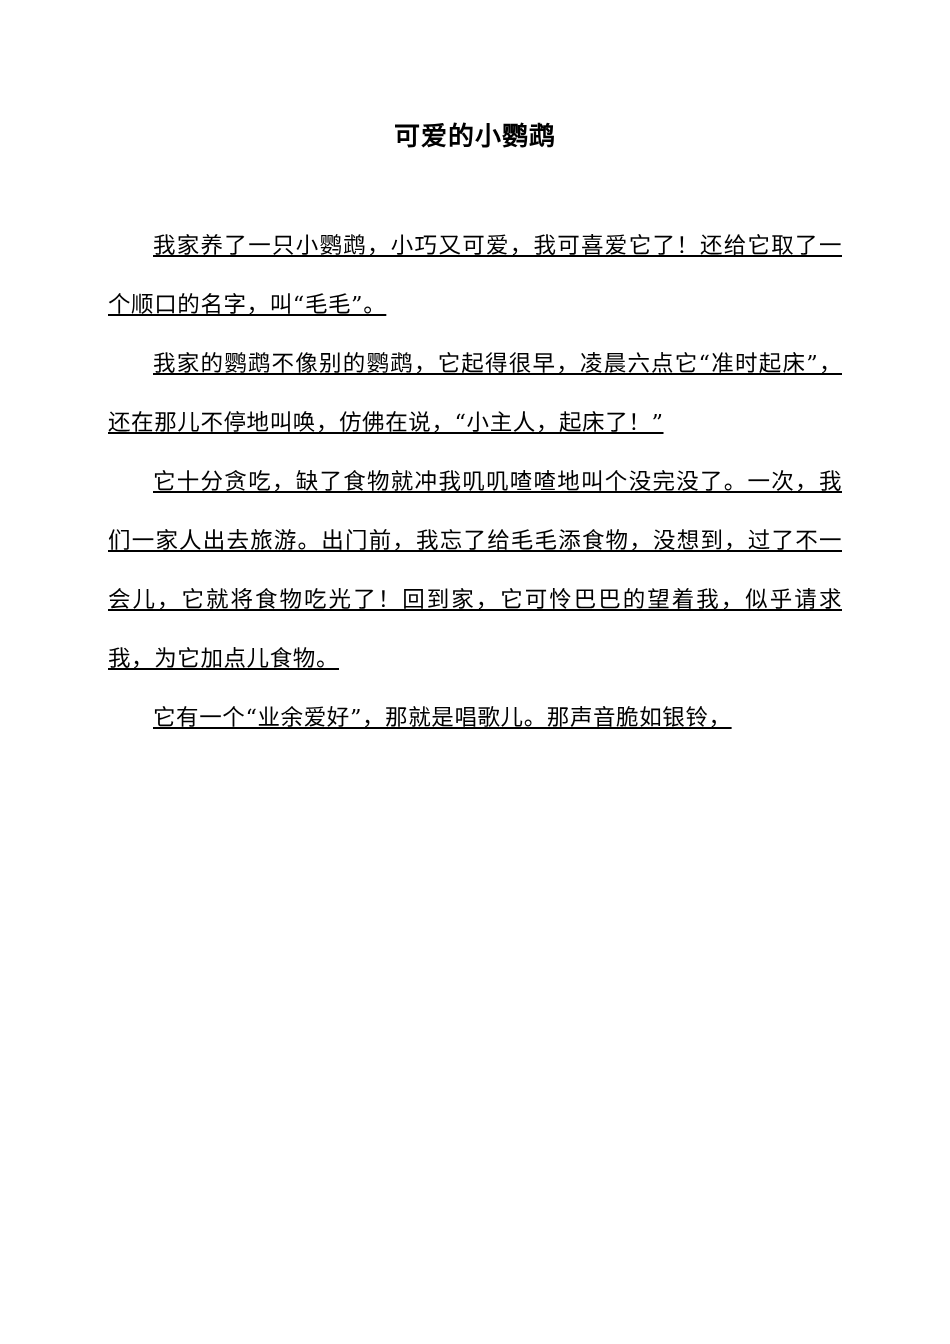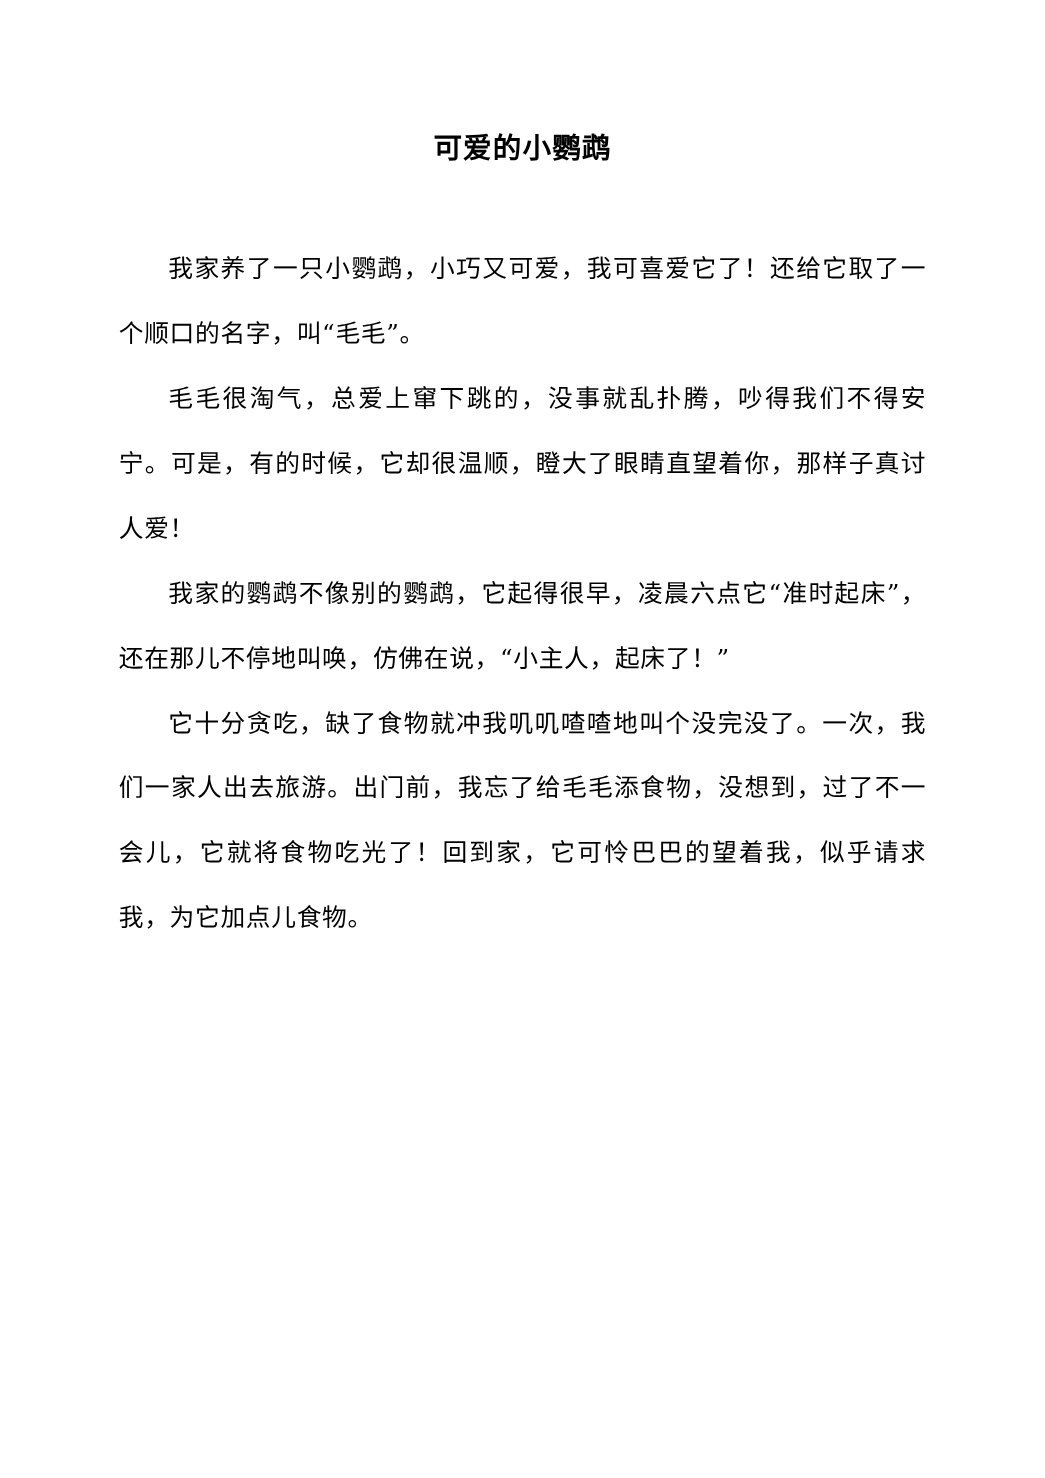--- a/index.html
+++ b/index.html
@@ -30,33 +30,34 @@
     line-height: 1.4;
     margin: 0 0 62px 0;
     font-family: "DejaVu Sans", "Liberation Sans", sans-serif;
   }
   .body-text {
     font-size: 22.5px;
     line-height: 2.62;
     text-align: justify;
     text-justify: inter-ideograph;
     letter-spacing: 0.6px;
+    text-decoration: underline;
   }
   .para {
     margin: 0;
     text-indent: 2em;
   }
 </style>
 </head>
 <body>
 
 <div class="page">
 
   <h1 class="doc-title">可爱的小鹦鹉</h1>
 
   <div class="body-text">
     <p class="para">我家养了一只小鹦鹉，小巧又可爱，我可喜爱它了！还给它取了一个顺口的名字，叫“毛毛”。</p>
-    <p class="para">毛毛很淘气，总爱上窜下跳的，没事就乱扑腾，吵得我们不得安宁。可是，有的时候，它却很温顺，瞪大了眼睛直望着你，那样子真讨人爱！</p>
     <p class="para">我家的鹦鹉不像别的鹦鹉，它起得很早，凌晨六点它“准时起床”，还在那儿不停地叫唤，仿佛在说，“小主人，起床了！”</p>
     <p class="para">它十分贪吃，缺了食物就冲我叽叽喳喳地叫个没完没了。一次，我们一家人出去旅游。出门前，我忘了给毛毛添食物，没想到，过了不一会儿，它就将食物吃光了！回到家，它可怜巴巴的望着我，似乎请求我，为它加点儿食物。</p>
+    <p class="para">它有一个“业余爱好”，那就是唱歌儿。那声音脆如银铃，</p>
   </div>
 
 </div>
 
 </body></html>

